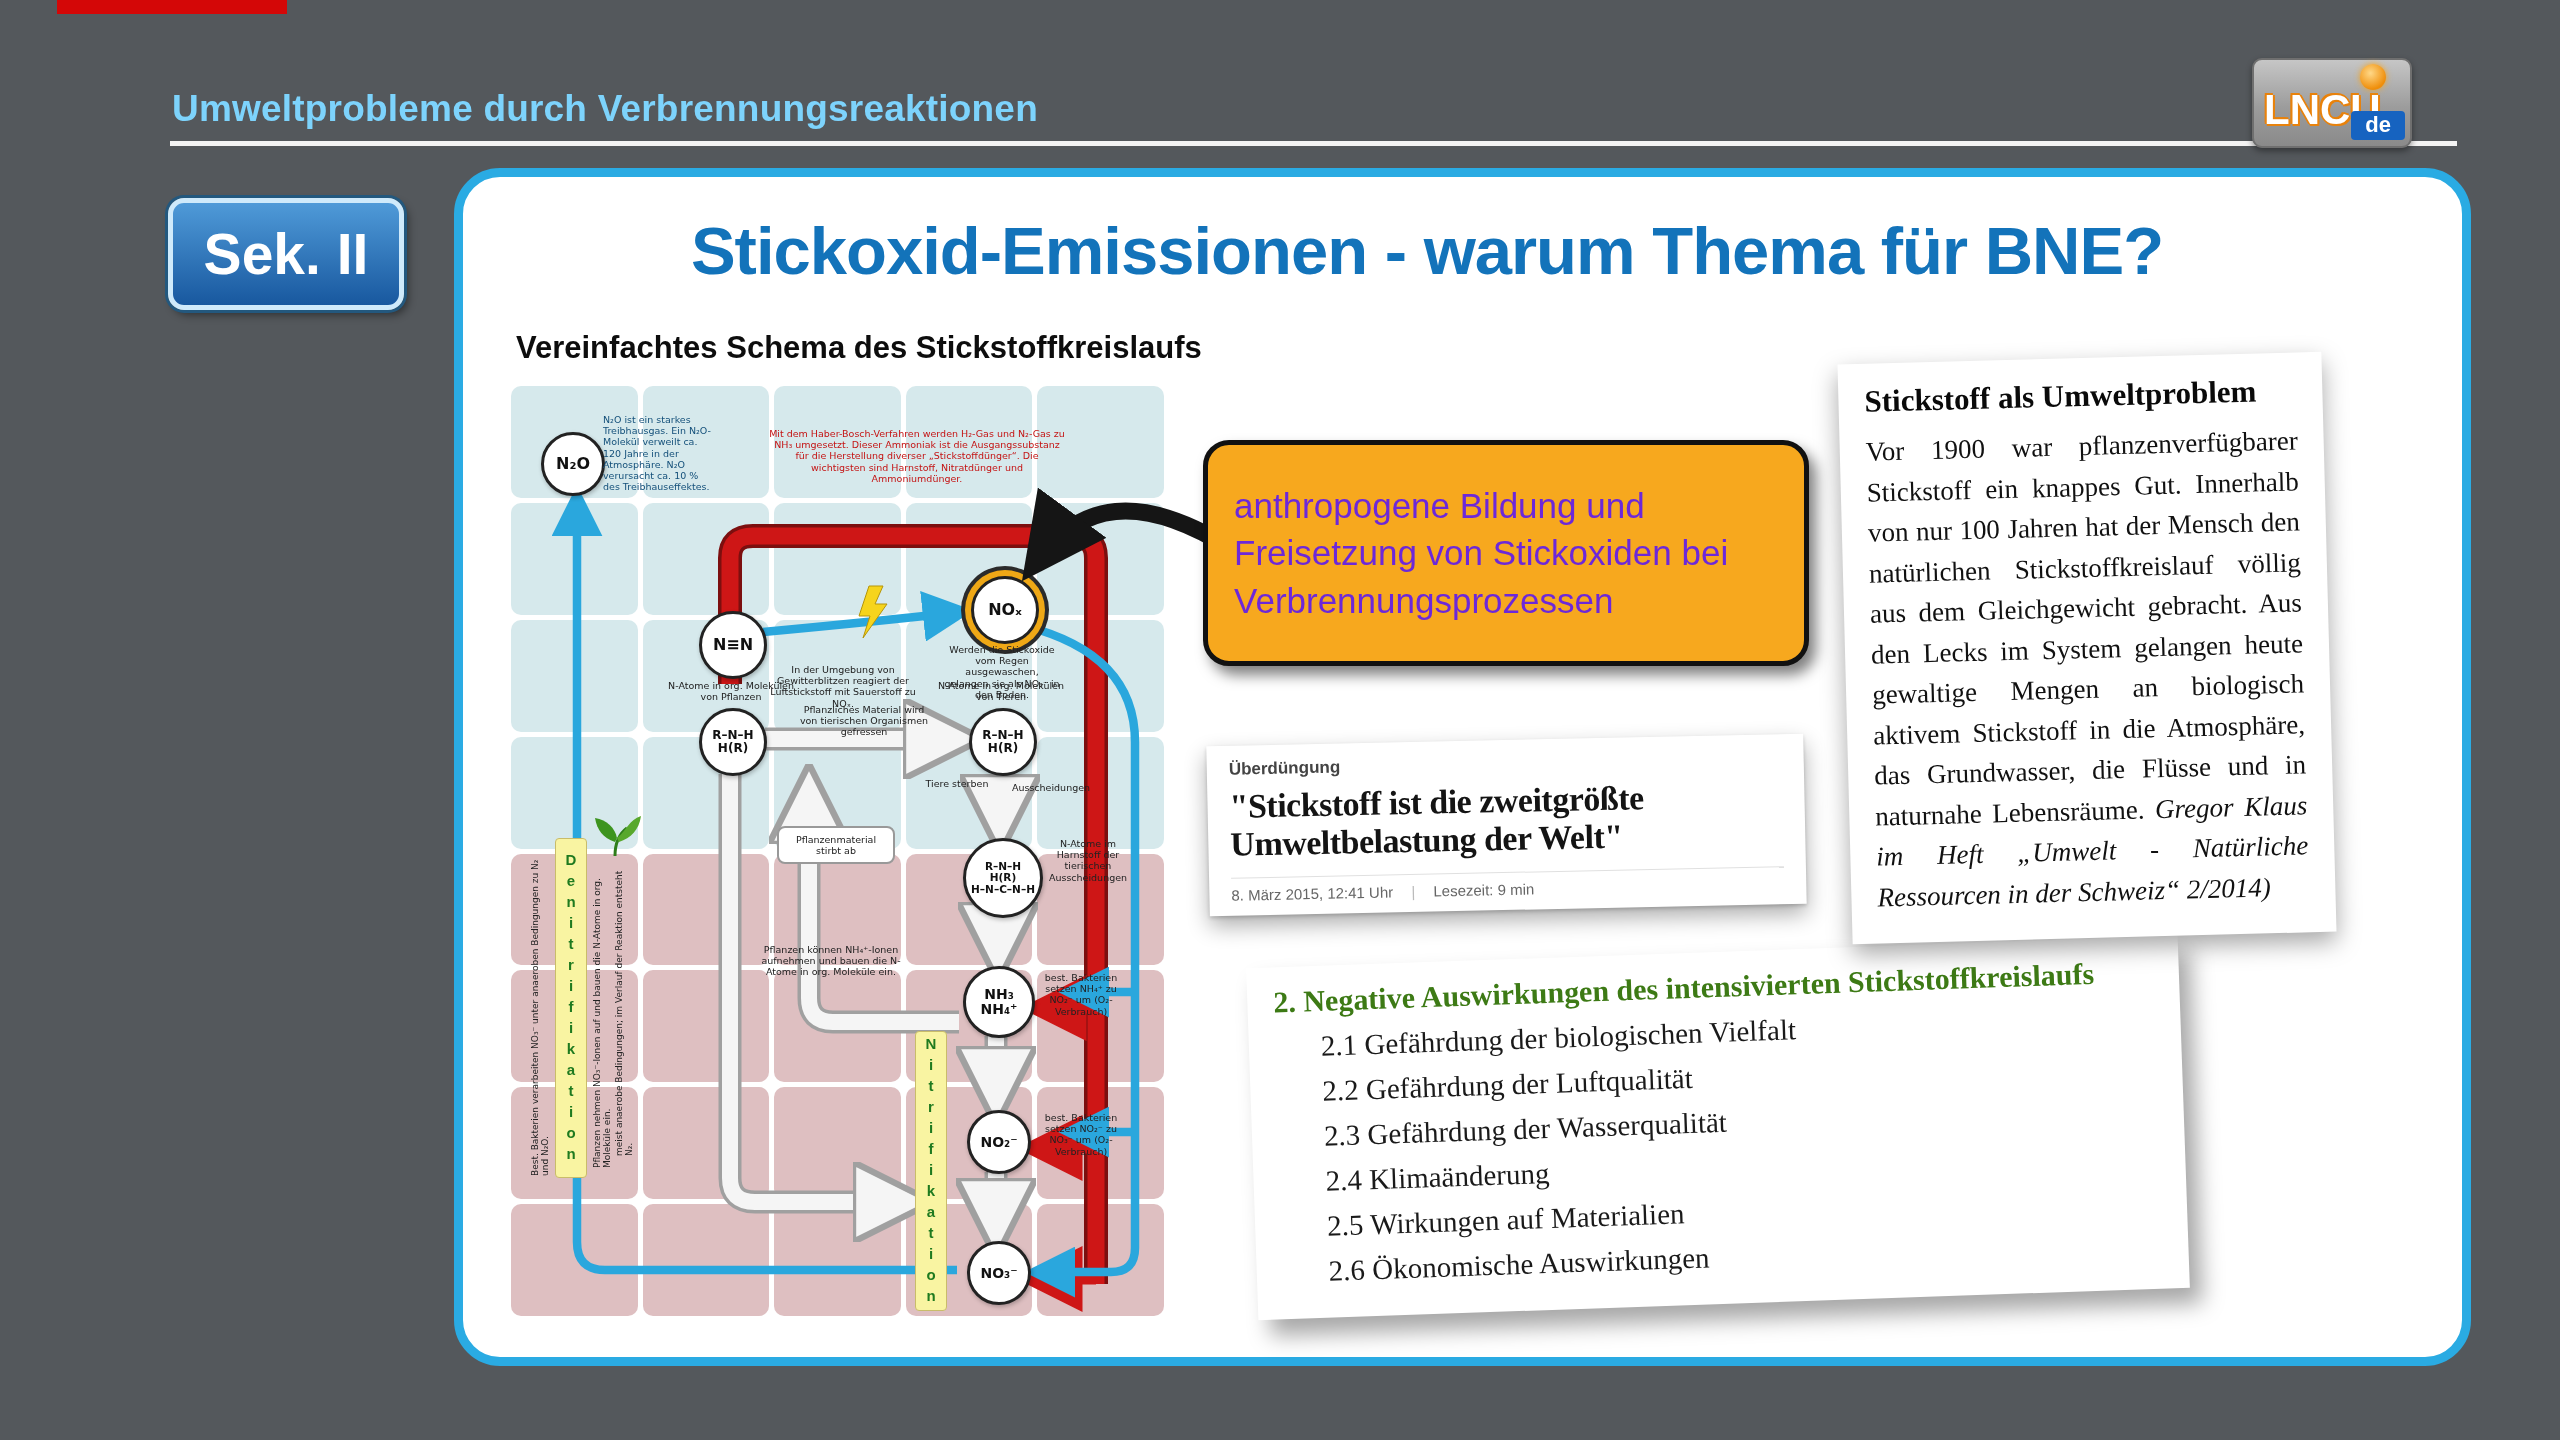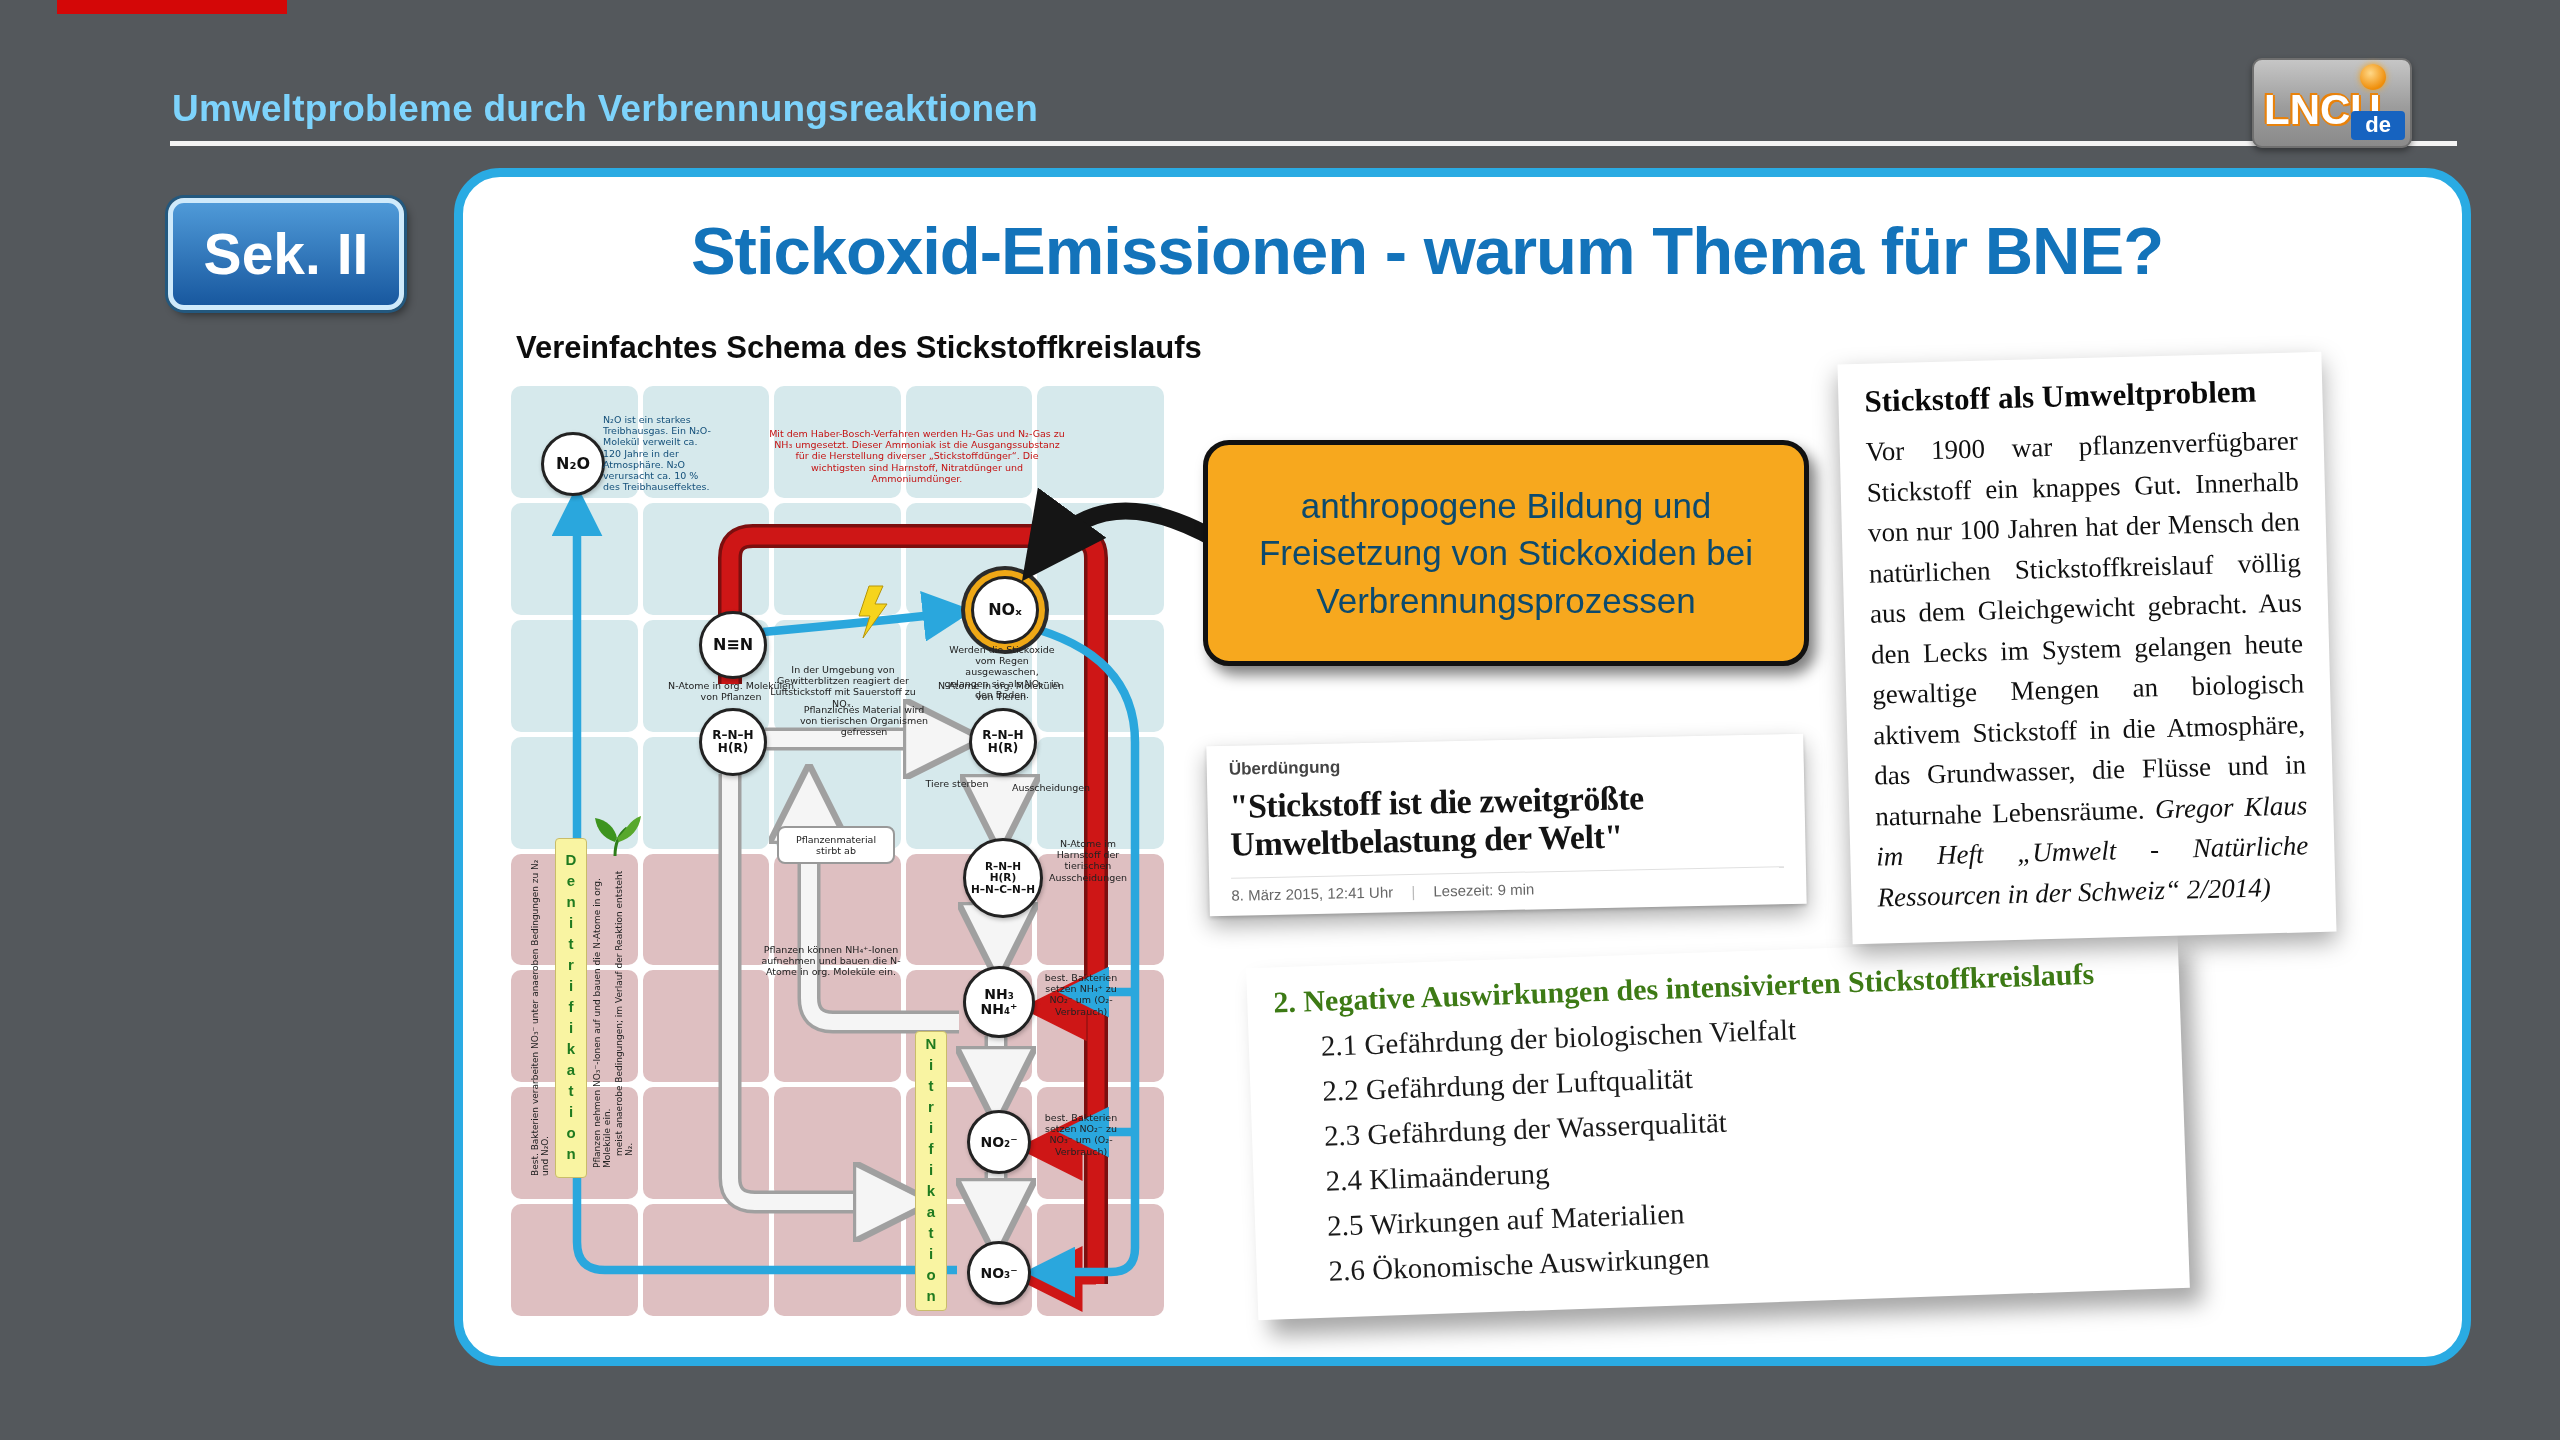--- a/index.html
+++ b/index.html
@@ -65,21 +65,21 @@
   .note-blue{color:#14507a;text-align:left;}
   .note-box{background:#fff;border:2px solid #999;border-radius:8px;padding:6px 4px;box-sizing:border-box;}
   .vnote{position:absolute;writing-mode:vertical-rl;transform:rotate(180deg);font-size:9px;width:16px;
         font-family:"DejaVu Sans",sans-serif;color:#222;line-height:1.1;}
 
   
   #callout-arrow{left:980px;top:430px;width:300px;height:260px;pointer-events:none;}
   #callout{left:1203px;top:440px;width:606px;height:226px;background:#f7a81e;border:5px solid #111;
         border-radius:26px;box-shadow:7px 9px 14px rgba(0,0,0,.5);box-sizing:border-box;
         display:flex;align-items:center;justify-content:center;}
-  #callout .txt{padding:10px 26px;font-size:35px;line-height:1.35;text-align:center;color:#0c4a6e;}
+  #callout .txt{padding:10px 26px;font-size:35px;line-height:1.35;color:#6d28d9;}
 
   
   #news-card{left:1208px;top:740px;width:597px;background:#fff;transform:rotate(-1.2deg);
         box-shadow:0 10px 22px rgba(0,0,0,.32),0 2px 4px rgba(0,0,0,.18);
         padding:14px 22px 12px;box-sizing:border-box;}
   #news-card .kicker{font-size:17px;font-weight:bold;color:#444;margin-bottom:8px;}
   #news-card .headline{font-family:"Liberation Serif","DejaVu Serif",serif;font-weight:bold;font-size:34px;
         line-height:1.12;color:#141414;letter-spacing:-0.5px;}
   #news-card .meta{margin-top:14px;padding-top:8px;border-top:1px solid #e0e0e0;font-size:15px;color:#666;}
   #news-card .meta .sep{margin:0 14px;color:#bbb;}

